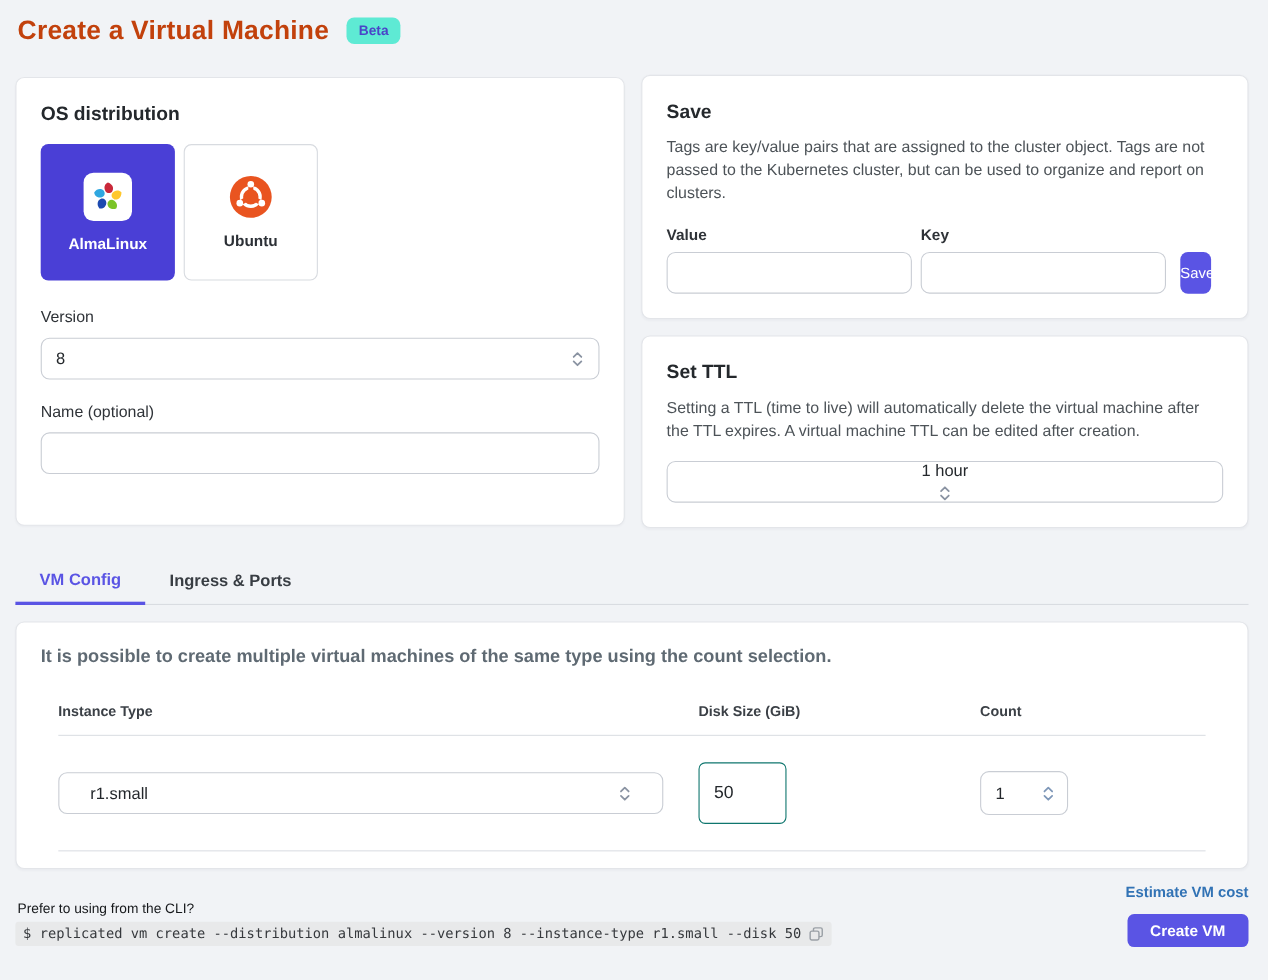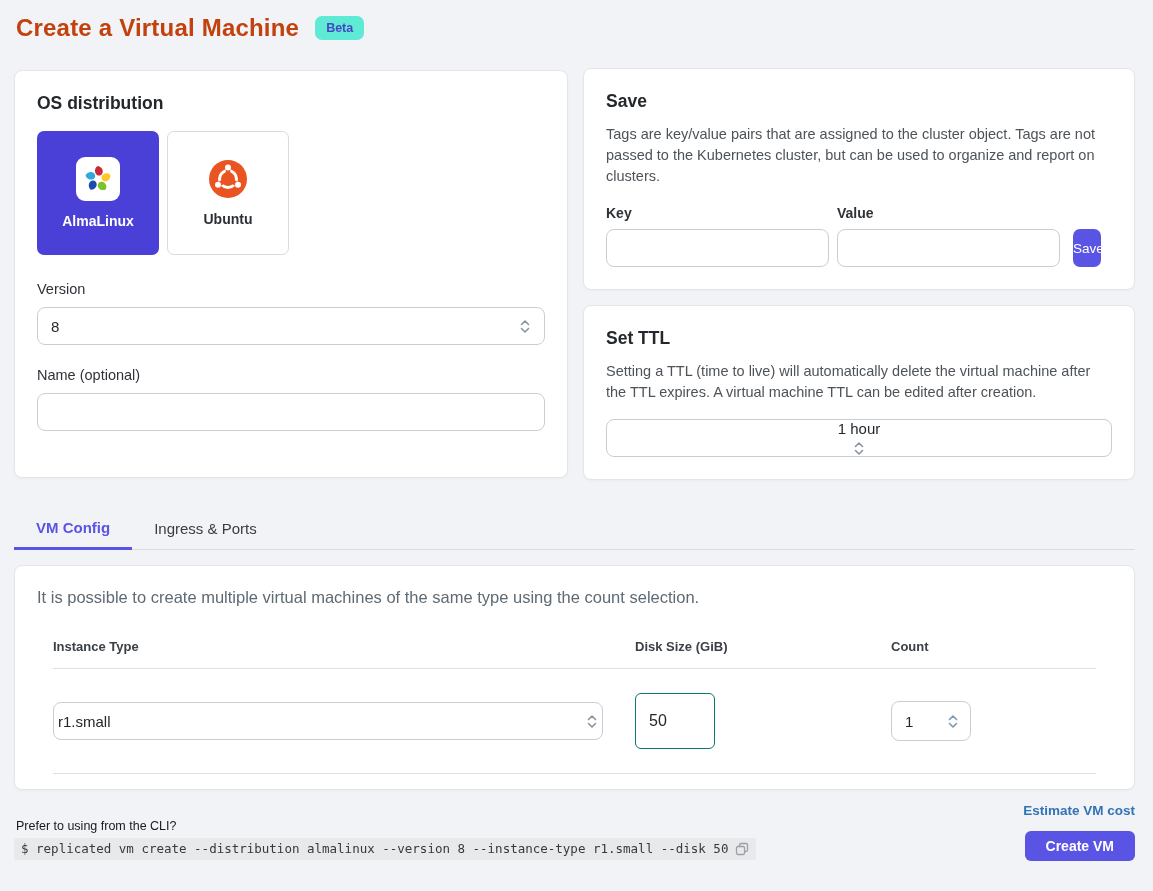--- a/index.html
+++ b/index.html
@@ -76,33 +76,33 @@
     font-family: "Liberation Sans", sans-serif;
   }
 
   
   .tabs { display: flex; margin-top: 27px; border-bottom: 1px solid #d9dce1; }
   .tab {
     height: 43px; padding: 0 22px; display: flex; align-items: center;
     font-size: 15px; cursor: pointer; margin-bottom: -1px;
   }
   .tab.active { color: #5a54e4; font-weight: 700; border-bottom: 3px solid #5a54e4; }
-  .tab.inactive { color: #383d43; font-weight: 400; }
+  .tab.inactive { color: #383d43; font-weight: 700; }
 
   
   .vm-card { margin-top: 15px; min-height: 225px; padding: 22px 22px 0 22px; }
-  .vm-intro { font-size: 16.5px; color: #5f6a73; }
+  .vm-intro { font-size: 16.5px; color: #5f6a73; font-weight: bold; }
   .vm-table { margin: 32px 16px 0 16px; }
   .tbl-grid { display: grid; grid-template-columns: 582px 256px 1fr; align-items: center; }
   .tbl-head { font-size: 13px; font-weight: 700; color: #3b4046; padding-bottom: 14px; }
   .tbl-divider { border-bottom: 1px solid #dcdfe4; }
   .tbl-row { padding: 24px 0; }
   .instance-select {
     width: 550px; height: 38px; border: 1px solid #c9cdd4; border-radius: 8px; background: #fff;
-    display: flex; align-items: center; justify-content: space-between; padding: 0 4px;
+    display: flex; align-items: center; justify-content: space-between; padding: 0 28px;
     font-size: 15px; color: #24282c; cursor: pointer;
   }
   .disk-input {
     width: 80px; height: 56px; border: 1px solid #0f766e; border-radius: 6px;
     padding: 0 13px; font-size: 16px; color: #24282c; outline: none;
     font-family: "Liberation Sans", sans-serif;
   }
   .count-stepper {
     width: 80px; height: 40px; border: 1px solid #c9cdd4; border-radius: 8px; background: #fff;
     display: flex; align-items: center; justify-content: space-between; padding: 0 11px 0 13px;
@@ -202,25 +202,25 @@
       <input class="text-input" type="text" value="" style="">
     </div>
 
     <div class="right-col">
 
       <div class="card tags-card">
         <div class="card-title">Save</div>
         <div class="card-desc">Tags are key/value pairs that are assigned to the cluster object. Tags are not passed to the Kubernetes cluster, but can be used to organize and report on clusters.</div>
         <div class="tags-grid">
           <div class="cell">
+            <span class="field-label" style="font-weight:700; font-size:14px;">Value</span>
+            <input class="text-input" type="text" value="" style="">
+          </div>
+          <div class="cell">
             <span class="field-label" style="font-weight:700; font-size:14px;">Key</span>
-            <input class="text-input" type="text" value="" style="">
-          </div>
-          <div class="cell">
-            <span class="field-label" style="font-weight:700; font-size:14px;">Value</span>
             <input class="text-input" type="text" value="" style="">
           </div>
           <button class="save-button">Save</button>
         </div>
       </div>
 
       <div class="card ttl-card">
         <div class="card-title">Set TTL</div>
         <div class="card-desc">Setting a TTL (time to live) will automatically delete the virtual machine after the TTL expires. A virtual machine TTL can be edited after creation.</div>
         <div class="select" style="margin-top:16px;flex-direction:column;">

